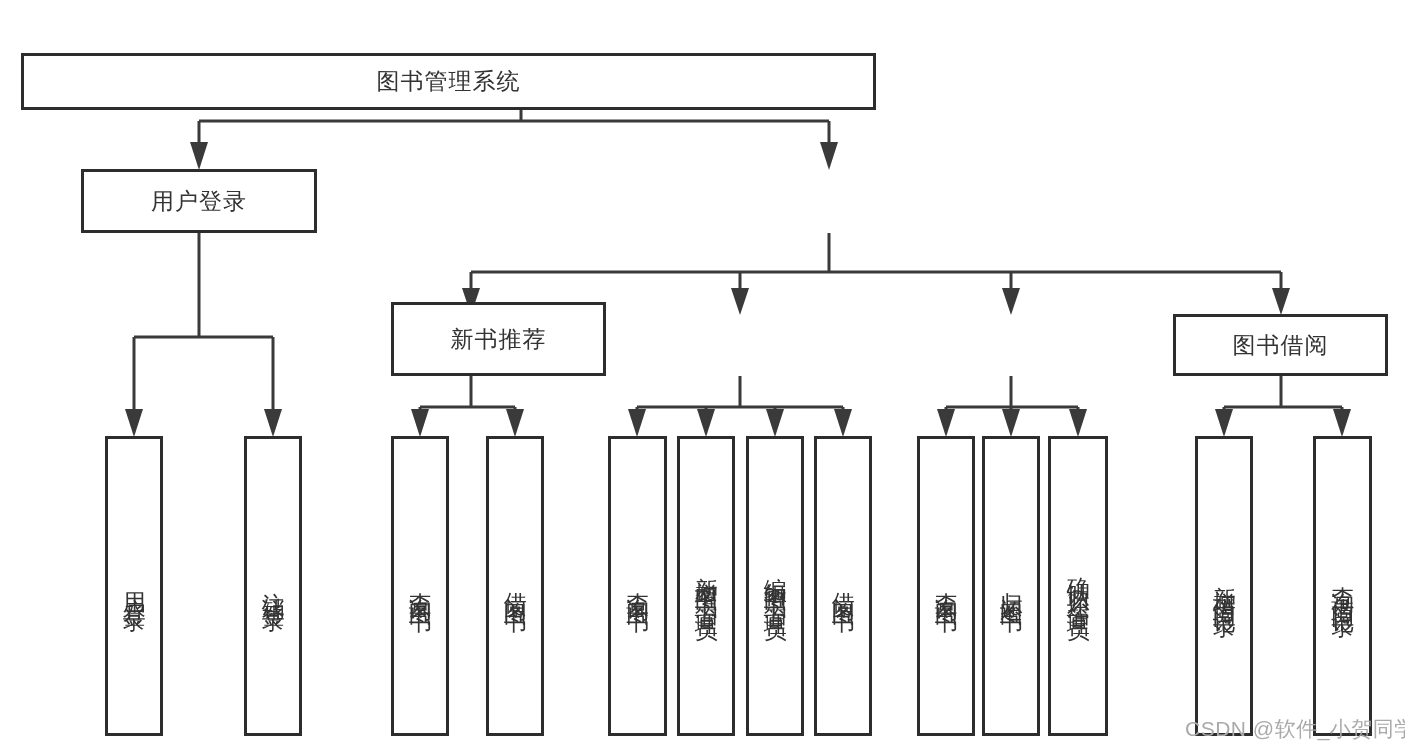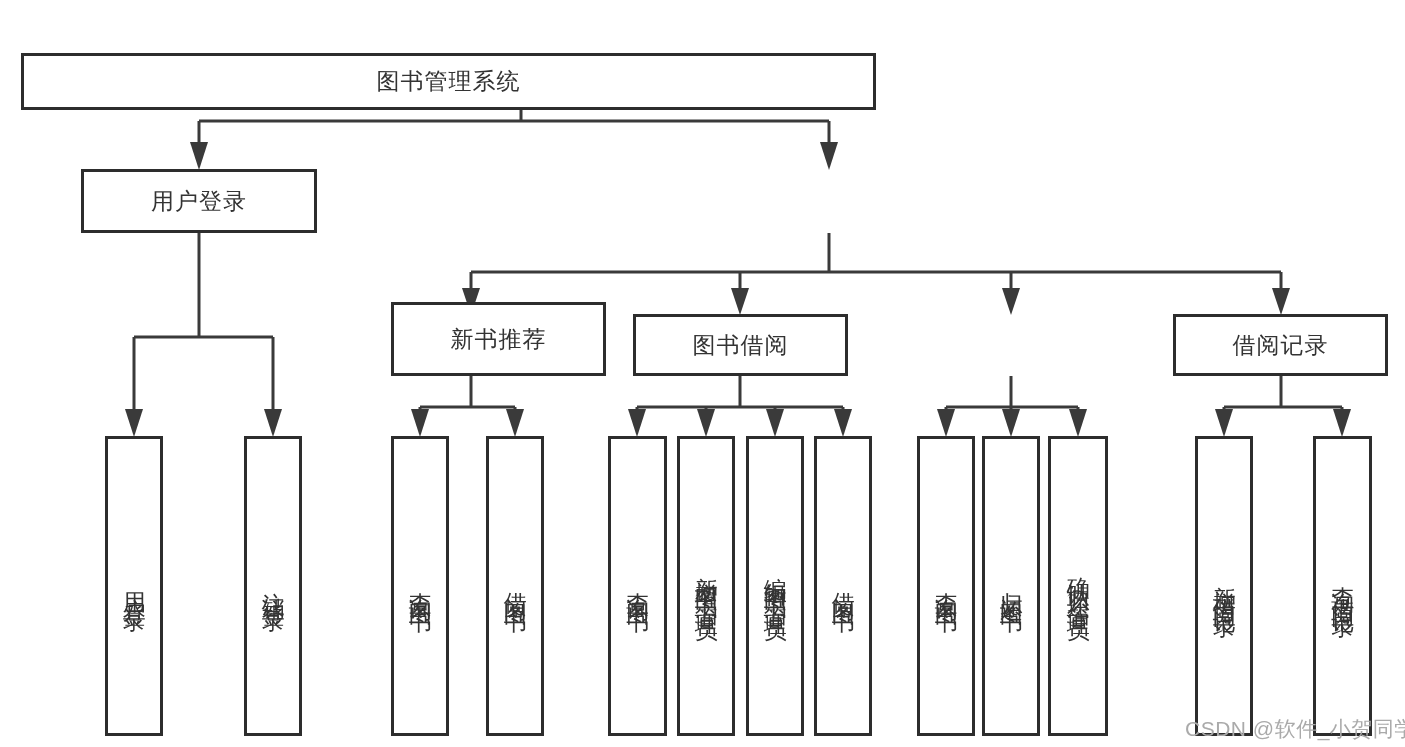--- a/index.html
+++ b/index.html
@@ -114,25 +114,22 @@
     <span>图书管理系统</span>
   </div>
 
   <div class="box n-login">
     <span>用户登录</span>
   </div>
 
   <div class="box n-newrec">
     <span>新书推荐</span>
   </div>
-  <div class="box n-borrow">
+  <div class="box n-record">
     <span>图书借阅</span>
-  </div>
-  <div class="box n-record">
-    <span>借阅记录</span>
   </div>
 
   <div class="box leaf lf-0">
     <span class="vtext">用户登录</span>
   </div>
   <div class="box leaf lf-1">
     <span class="vtext">注销登录</span>
   </div>
   <div class="box leaf lf-2">
     <span class="vtext">查询图书</span>

